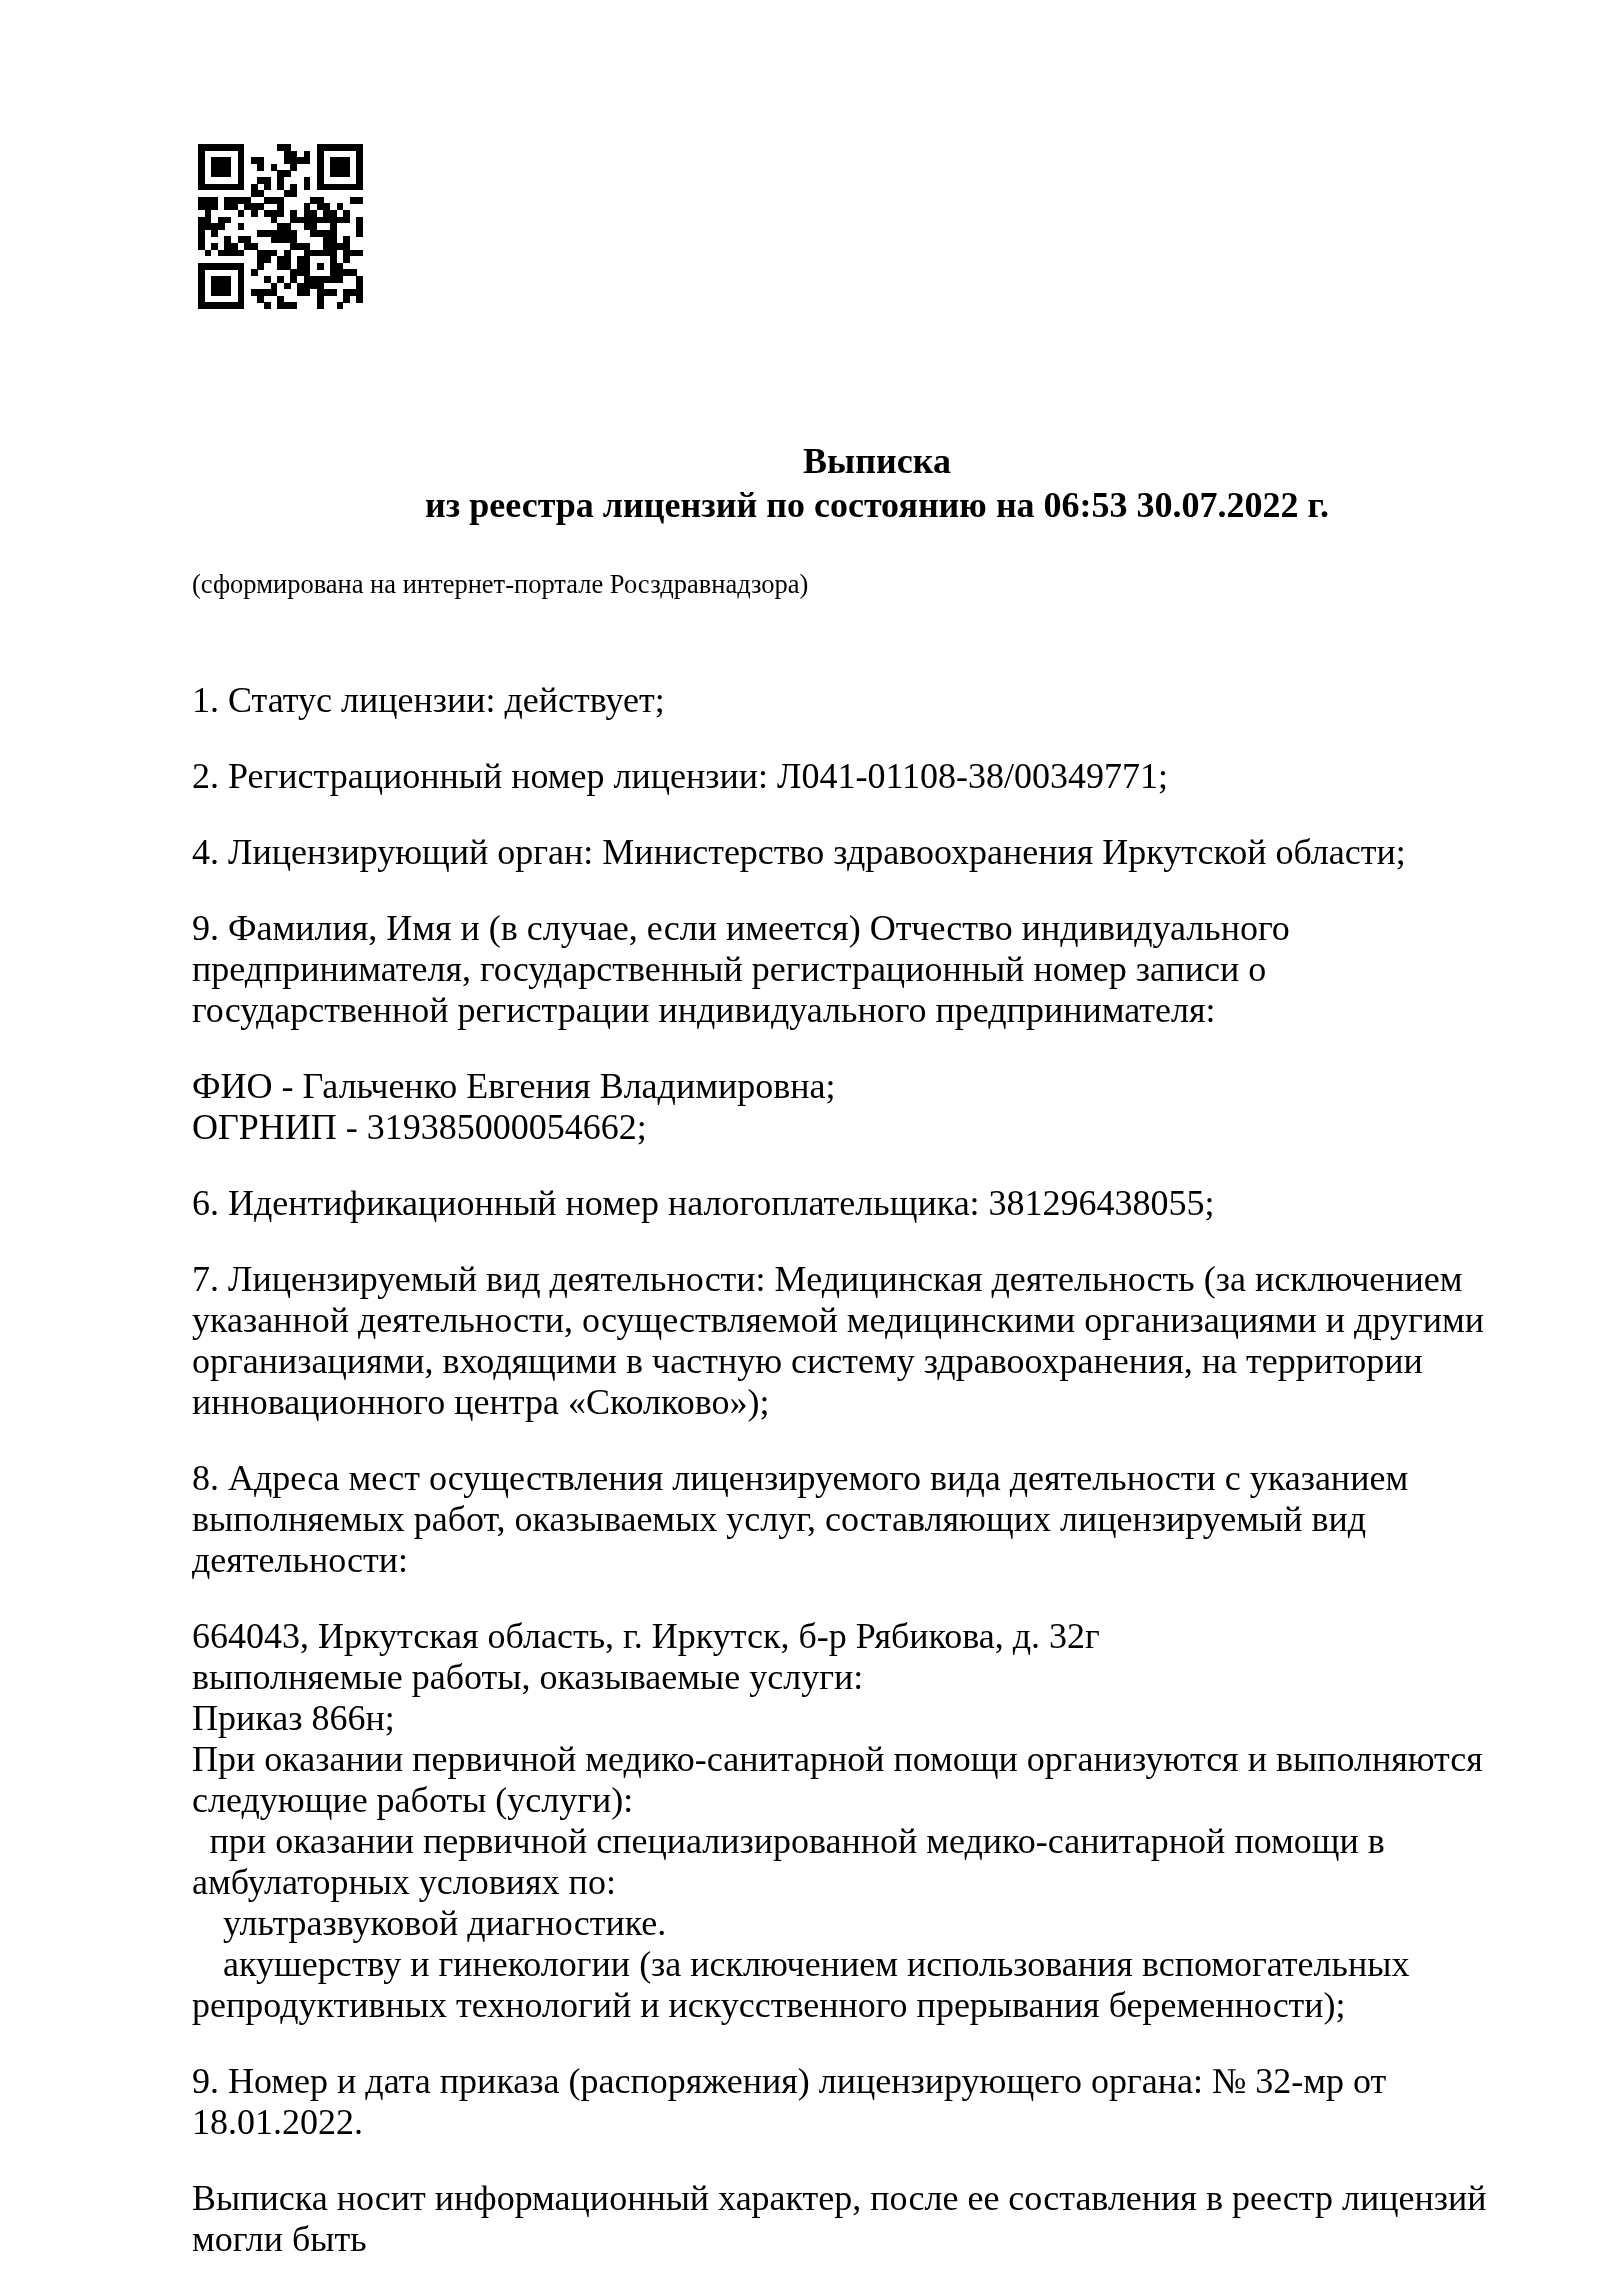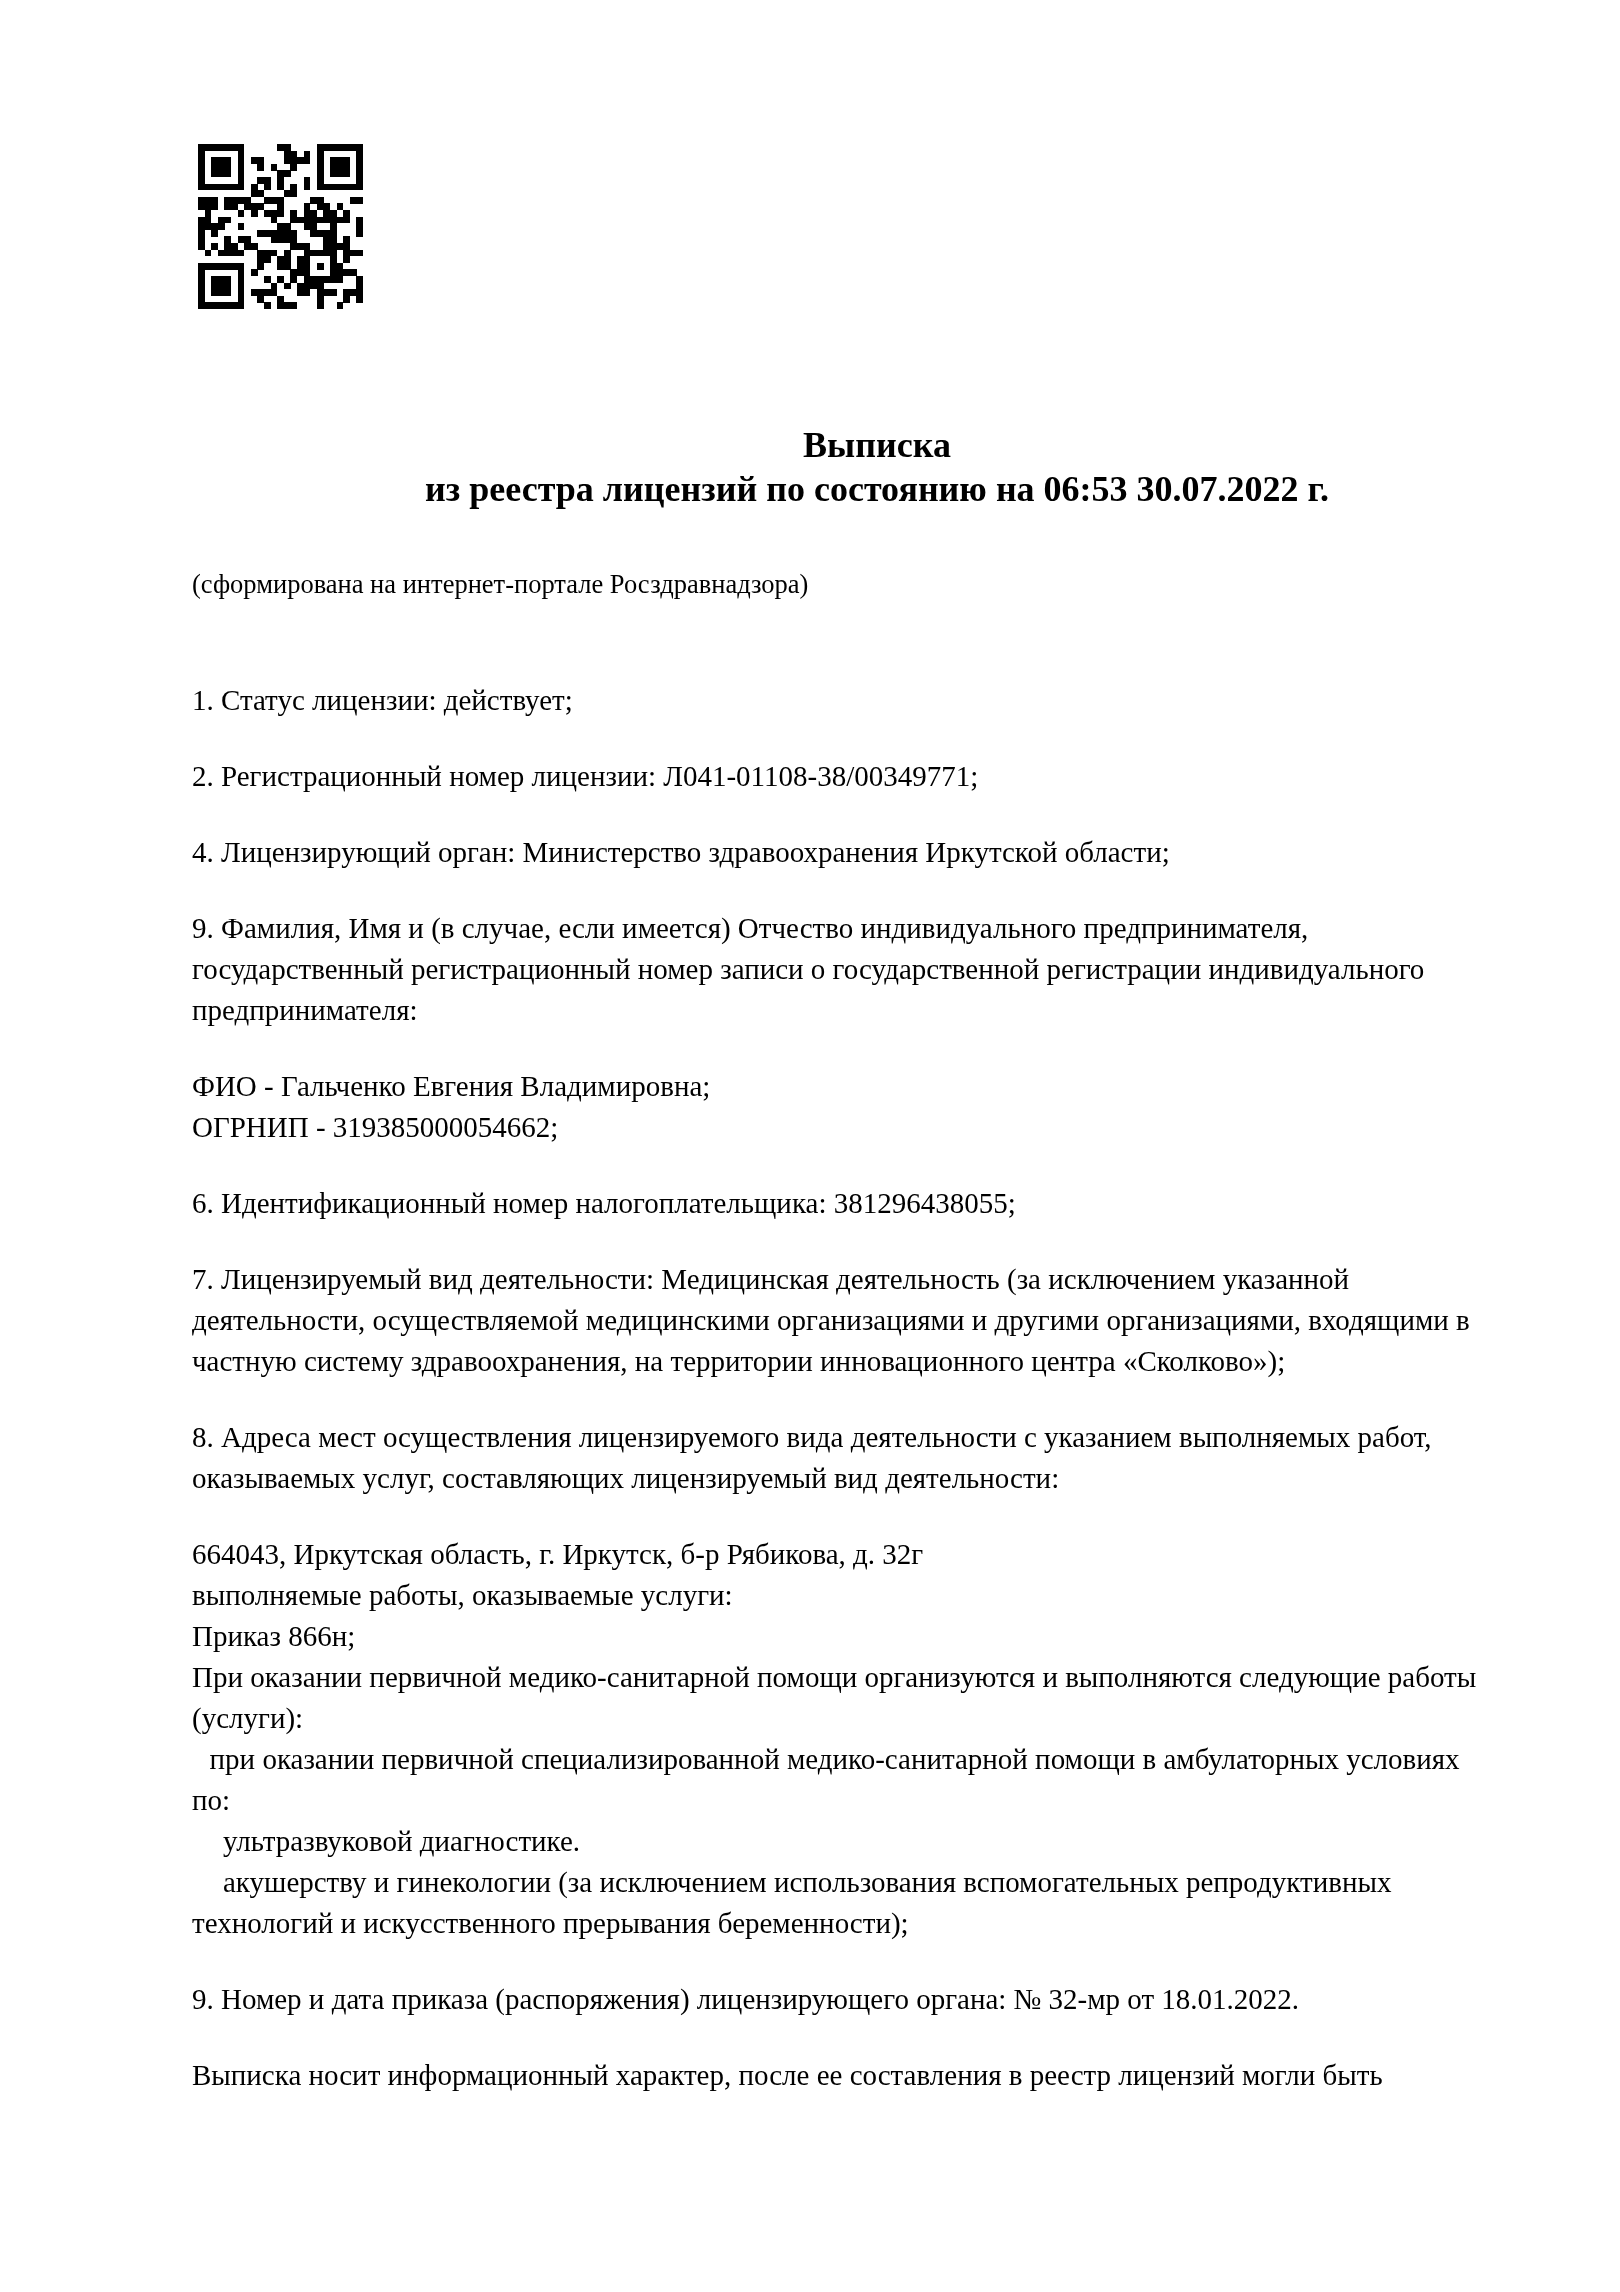--- a/index.html
+++ b/index.html
@@ -20,21 +20,21 @@
   .qr {
     position: absolute;
     left: 198px;
     top: 142px;
     width: 165px;
     height: 169px;
   }
   .doc-title {
     position: absolute;
     left: 235px;
-    top: 423px;
+    top: 439px;
     width: 1284px;
     text-align: center;
     font-size: 36px;
     font-weight: bold;
     line-height: 44px;
   }
   .doc-subtitle {
     position: absolute;
     left: 192px;
     top: 568px;
@@ -42,21 +42,21 @@
     text-align: left;
     font-size: 26.5px;
     line-height: 33px;
     font-weight: normal;
   }
   .content {
     position: absolute;
     left: 192px;
     top: 680px;
     width: 1304px;
-    font-size: 29px;
+    font-size: 36px;
     line-height: 41px;
     text-align: left;
   }
   .content p {
     margin: 0 0 35px 0;
     padding: 0;
   }
   .content .group p {
     margin: 0;
   }

